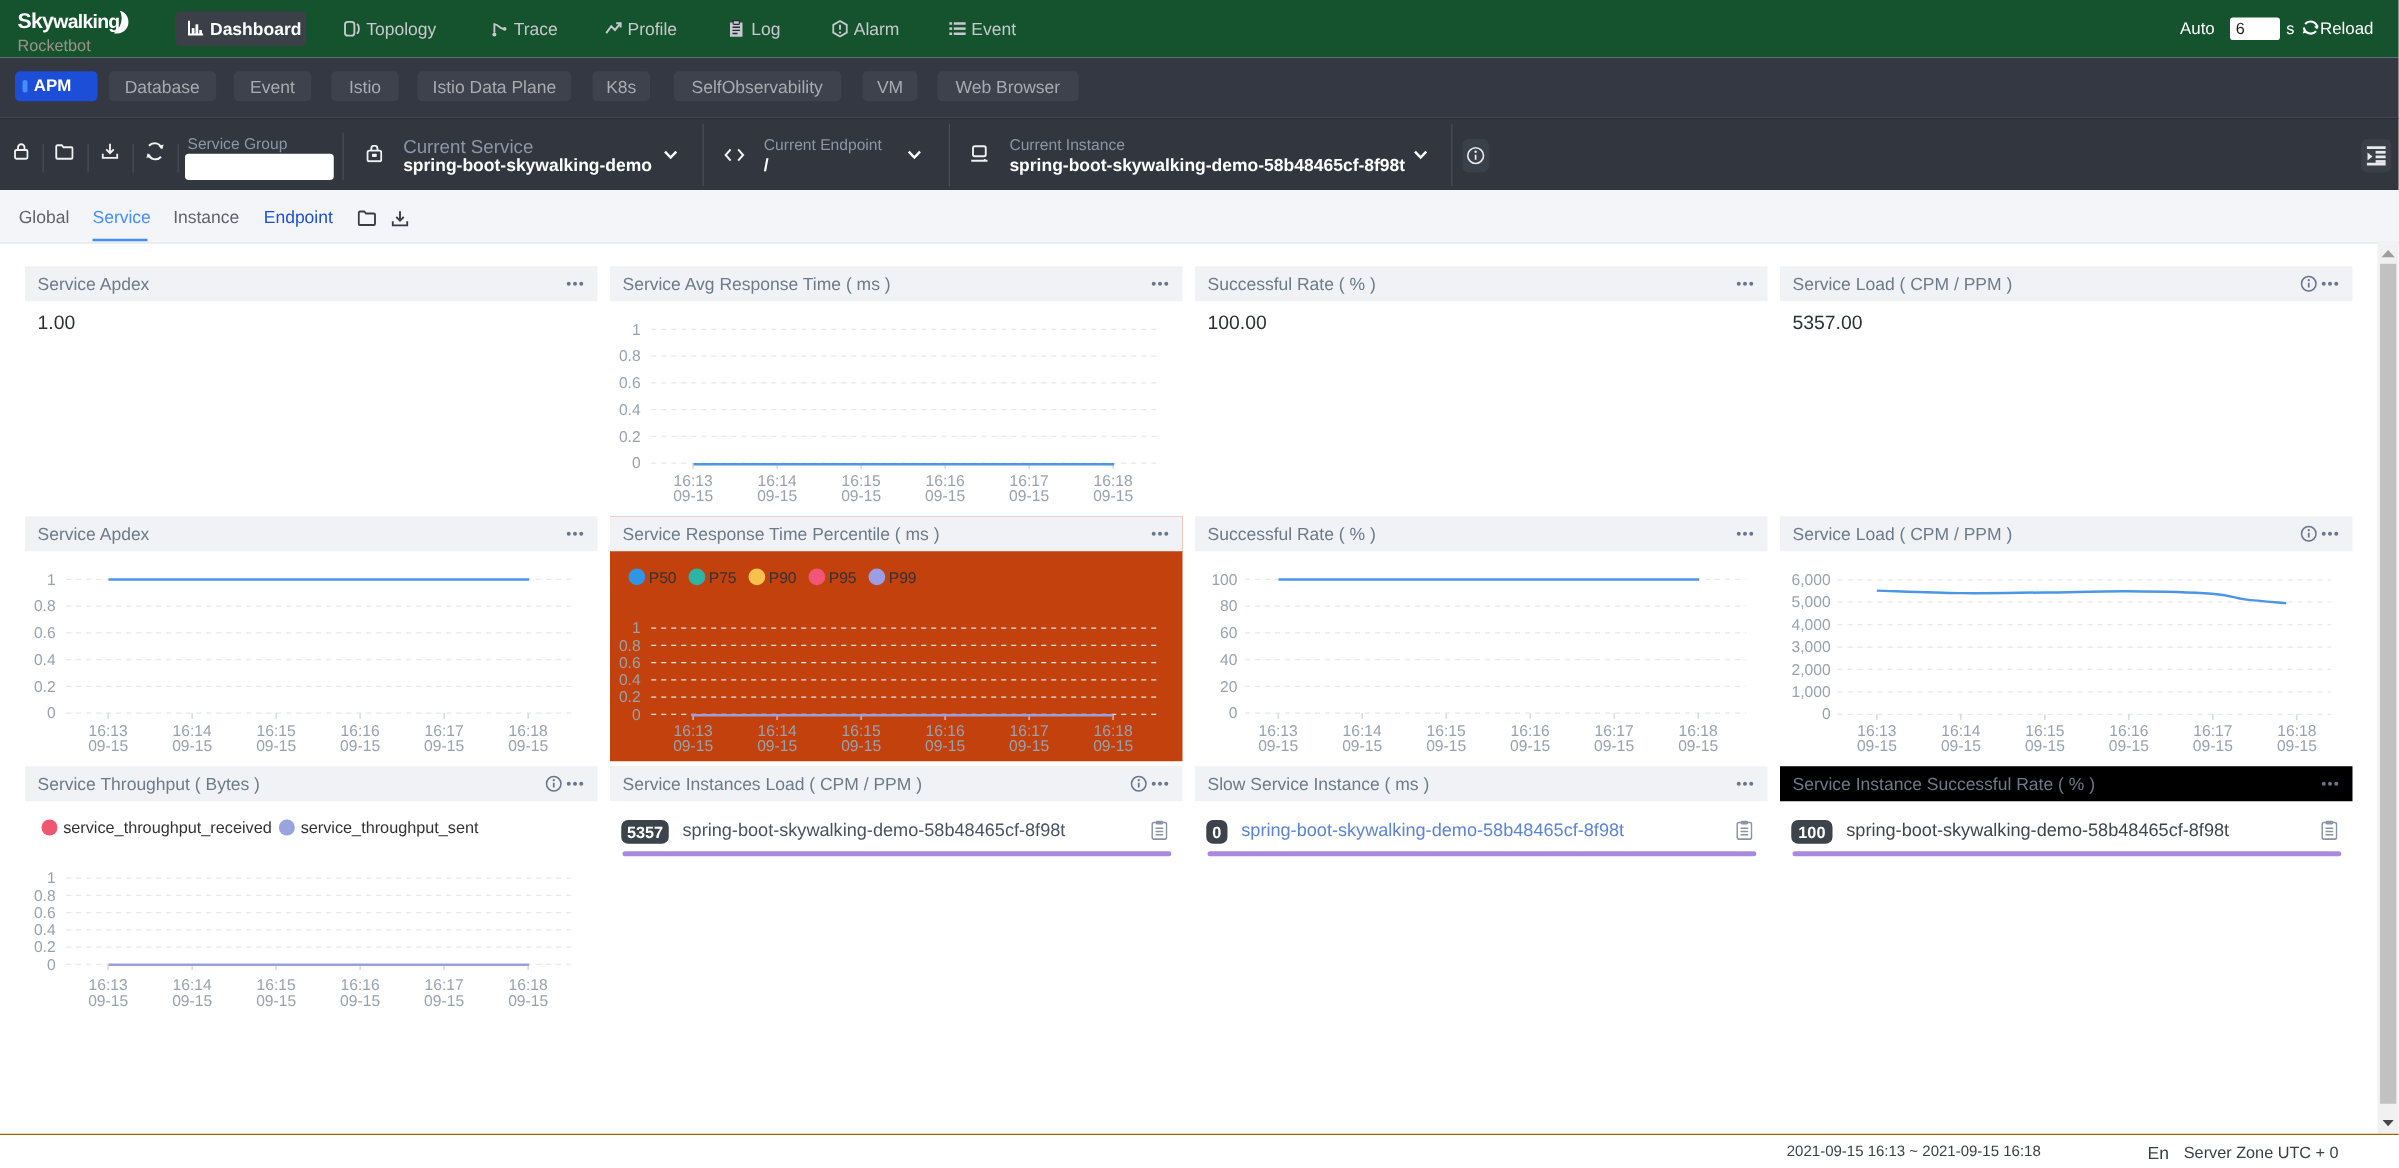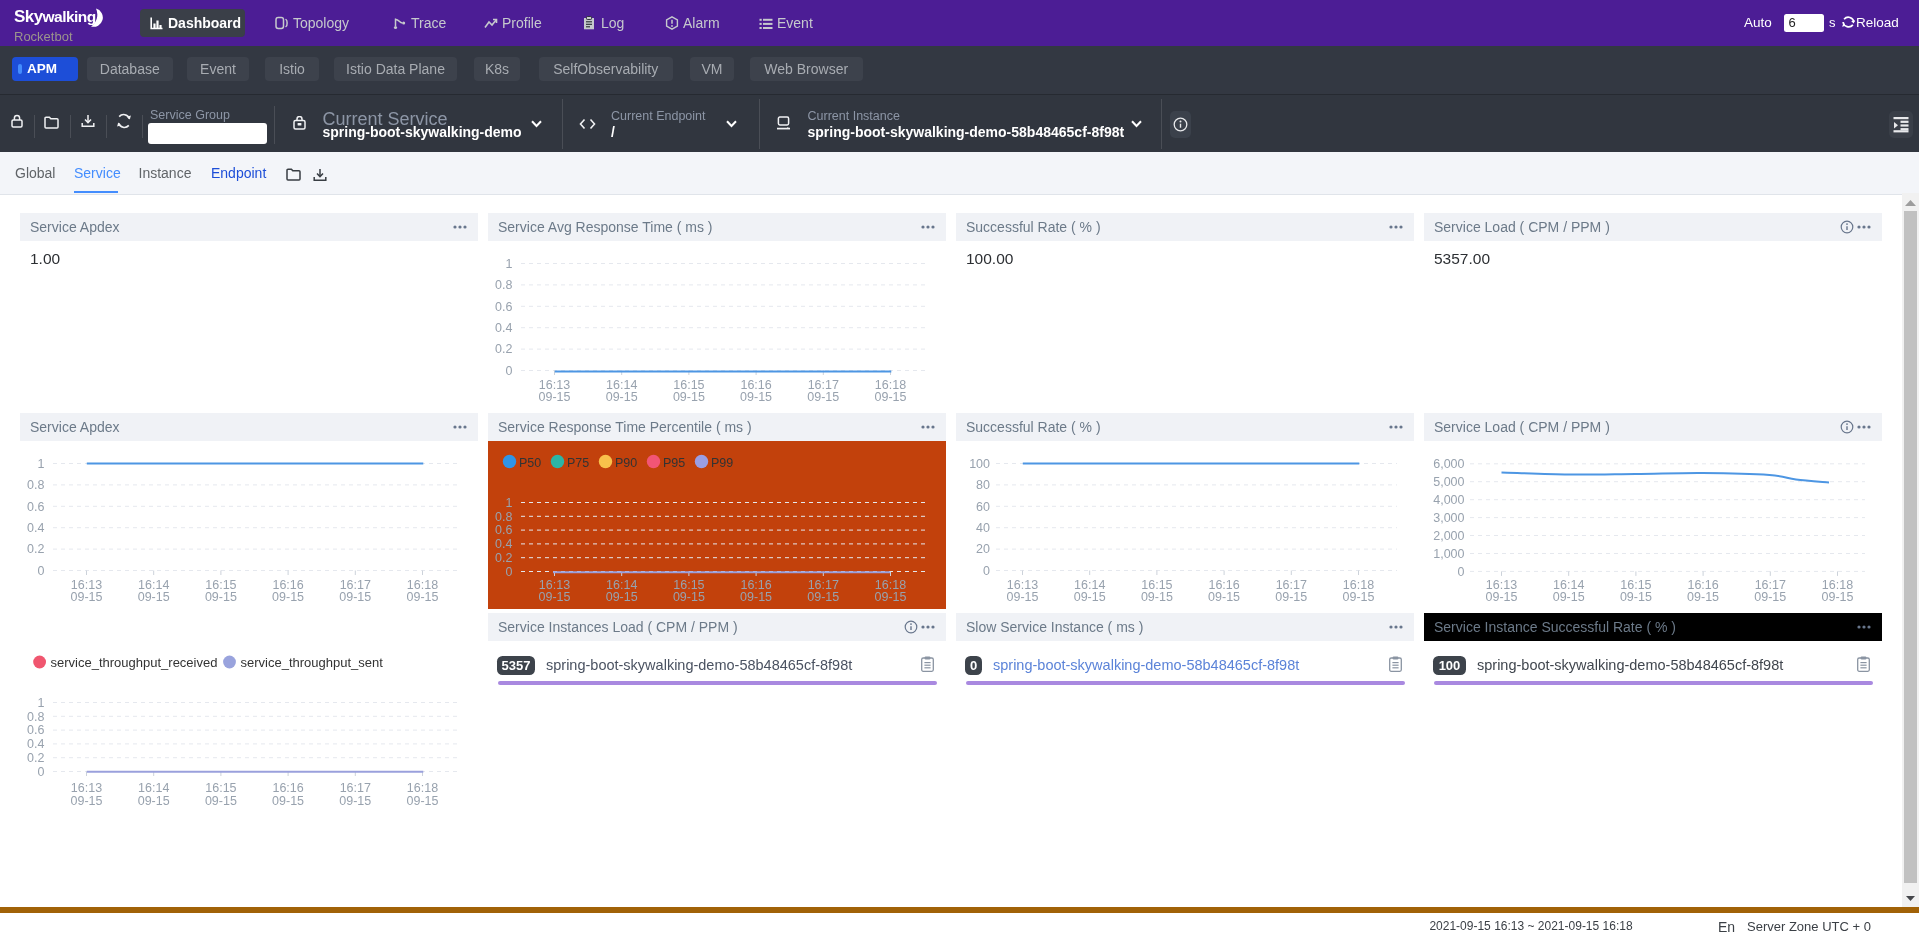--- a/index.html
+++ b/index.html
@@ -1,20 +1,20 @@
 <!DOCTYPE html>
 <html><head><meta charset="utf-8"><title>SkyWalking</title>
 <style>
 *{margin:0;padding:0;box-sizing:content-box;}
 body{font-family:"Liberation Sans",sans-serif;-webkit-font-smoothing:antialiased;}
 #page{position:relative;width:1919px;height:934px;background:#fff;overflow:hidden;}
 </style></head>
 <body>
 <div id="page">
-<div style="position:absolute;left:0;top:0;width:1919px;height:46px;background:#4c1d95;">
+<div style="position:absolute;left:0;top:0;width:1919px;height:46px;background:#14532d;">
       <div style="position:absolute;left:14px;top:7px;font-weight:bold;color:#fff;font-size:17px;letter-spacing:-0.55px;">Sky<span style="font-size:15.5px;">walking</span></div>
       <svg width="15" height="20" viewBox="0 0 15 20" style="position:absolute;left:88px;top:8px;">
         <path d="M8 0.5 A 8.4 8.4 0 0 1 3 18.5 A 14.5 14.5 0 0 0 8 0.5 z" fill="#fff"></path>
       </svg>
       <div style="position:absolute;left:14px;top:29px;font-size:13px;color:#9b948c;">Rocketbot</div>
       <div style="position:absolute;left:140px;top:9px;width:105px;height:28px;background:#3a3f48;border-radius:4px;"></div>
       <div style="position:absolute;left:150px;top:0;height:46px;">
         <span style="position:absolute;left:0;top:16px;"><svg width="13" height="13" viewBox="0 0 13 13">
             <path d="M1.2 0.5v11h11.3" stroke="#fff" stroke-width="1.6" fill="none"></path>
             <rect x="3.4" y="6.5" width="2.2" height="5" fill="#fff"></rect>
@@ -126,21 +126,21 @@
         </svg></span>
       <div style="position:absolute;left:142px;top:20px;width:1px;height:23px;background:#4a4e56;"></div>
       <div style="position:absolute;left:150px;top:13px;width:80px;font-size:12.5px;color:#8d96a6;">Service Group</div>
       <div style="position:absolute;left:148px;top:28px;width:119px;height:21px;background:#fff;border-radius:3px;"></div>
       <div style="position:absolute;left:273.5px;top:11px;width:1px;height:38px;background:#4a4e56;"></div>
       <span style="position:absolute;left:293px;top:21px;"><svg width="13" height="14" viewBox="0 0 13 14">
           <rect x="1" y="4.5" width="11" height="8.5" rx="1.5" fill="none" stroke="#f0f1f3" stroke-width="1.5"></rect>
           <path d="M4 4.5V3a2.5 2.5 0 0 1 5 0v1.5" fill="none" stroke="#f0f1f3" stroke-width="1.5"></path>
           <rect x="4.6" y="7" width="3.8" height="2.6" rx="0.6" fill="#f0f1f3"></rect>
         </svg></span>
-      <div style="position:absolute;left:322.5px;top:14px;font-size:18px;color:#8d96a6;">Current Service</div>
+      <div style="position:absolute;left:322.5px;top:14px;font-size:15px;color:#8d96a6;">Current Service</div>
       <div style="position:absolute;left:322.5px;top:29px;font-size:14px;font-weight:bold;color:#fff;">spring-boot-skywalking-demo</div>
       <svg width="11" height="8" viewBox="0 0 11 8" style="position:absolute;left:531px;top:25px">
         <path d="M1 1.3L5.5 6 10 1.3" fill="none" stroke="#fff" stroke-width="2"></path>
       </svg>
       <div style="position:absolute;left:562px;top:4px;width:1px;height:50px;background:#4a4e56;"></div>
       <span style="position:absolute;left:579px;top:22px;"><svg width="17" height="14" viewBox="0 0 17 14">
           <path d="M5.5 2.5L1.5 7l4 4.5" fill="none" stroke="#f0f1f3" stroke-width="1.6"></path>
           <path d="M11.5 2.5l4 4.5-4 4.5" fill="none" stroke="#f0f1f3" stroke-width="1.6"></path>
         </svg></span>
       <div style="position:absolute;left:611px;top:14px;font-size:12.5px;color:#8d96a6;">Current Endpoint</div>
@@ -474,20 +474,33 @@
           <text x="346.3" y="147.5" font-size="12.5" fill="#98a2ae" text-anchor="middle">16:17</text>
           <text x="346.3" y="160.0" font-size="12.5" fill="#98a2ae" text-anchor="middle">09-15</text>
           <line x1="413.5" y1="130.4" x2="413.5" y2="134.9" stroke="#ccd2da" stroke-width="1"></line>
           <text x="413.5" y="147.5" font-size="12.5" fill="#98a2ae" text-anchor="middle">16:18</text>
           <text x="413.5" y="160.0" font-size="12.5" fill="#98a2ae" text-anchor="middle">09-15</text>
           <path d="M77.5 31.5 C88.7 31.8 122.2 33.2 144.5 33.5 C166.8 33.8 189.2 33.2 211.5 33.0 C233.8 32.8 256.2 31.8 278.5 32.0 C300.8 32.2 329.9 32.9 345.5 34.0 C361.1 35.1 362.1 37.2 372.0 38.5 C381.9 39.8 399.5 41.0 405.0 41.5" fill="none" stroke="#4d96e3" stroke-width="2"></path>
         </svg>
       </div>
     </div>
     <div style="position:absolute;left:20px;top:613px;width:458px;height:196px;background:#fff;">
+      <div style="position:absolute;left:0;top:0;width:458px;height:28px;background:#f0f2f6;">
+        <div style="position:absolute;left:10px;top:0;line-height:28px;font-size:14px;color:#6c7a89;">Service Throughput ( Bytes )</div>
+        <svg width="14" height="14" viewBox="0 0 14 14" style="position:absolute;right:28px;top:7px">
+          <circle cx="7" cy="7" r="5.8" fill="none" stroke="#68768c" stroke-width="1.2"></circle>
+          <line x1="7" y1="6.2" x2="7" y2="10" stroke="#68768c" stroke-width="1.4"></line>
+          <circle cx="7" cy="4.1" r="0.9" fill="#68768c"></circle>
+        </svg>
+        <svg width="16" height="14" viewBox="0 0 16 14" style="position:absolute;right:10px;top:7px">
+          <circle cx="3" cy="7" r="1.6" fill="#68768c"></circle>
+          <circle cx="8" cy="7" r="1.6" fill="#68768c"></circle>
+          <circle cx="13" cy="7" r="1.6" fill="#68768c"></circle>
+        </svg>
+      </div>
       <div style="position:absolute;left:0;top:28px;width:458px;height:168px;">
         <svg width="458" height="40" viewBox="0 0 458 40" style="position:absolute;left:0;top:0">
           <circle cx="19.6" cy="21" r="6.4" fill="#f0566f"></circle>
           <text x="30.5" y="25.5" font-size="13" fill="#333">service_throughput_received</text>
           <circle cx="209.5" cy="21" r="6.4" fill="#99a3dd"></circle>
           <text x="220.5" y="25.5" font-size="13" fill="#333">service_throughput_sent</text>
         </svg>
         <svg width="458" height="200" viewBox="0 0 458 200" style="position:absolute;left:0;top:0">
           <line x1="33" y1="61.5" x2="441" y2="61.5" stroke="#e5e8ee" stroke-width="1" stroke-dasharray="4 4"></line>
           <text x="24.5" y="65.7" font-size="12.5" fill="#98a2ae" text-anchor="end">1</text>
@@ -601,17 +614,17 @@
       </div>
     </div>
 <div style="position:absolute;left:1902px;top:193px;width:17px;height:714px;background:#f1f1f1;"></div>
     <svg width="11" height="6" viewBox="0 0 11 6" style="position:absolute;left:1905px;top:199.5px;">
       <path d="M5.5 0L11 6H0z" fill="#9d9d9d"></path>
     </svg>
     <div style="position:absolute;left:1904px;top:210.5px;width:13px;height:672px;background:#c1c1c1;"></div>
     <svg width="9" height="5" viewBox="0 0 9 5" style="position:absolute;left:1906px;top:895.5px;">
       <path d="M0 0h9L4.5 5z" fill="#45474b"></path>
     </svg>
-<div style="position:absolute;left:0;top:907px;width:1919px;height:27px;background:#fff;border-top:6px solid #a16207;box-sizing:border-box;">
+<div style="position:absolute;left:0;top:907px;width:1919px;height:27px;background:#fff;border-top:1px solid #a16207;box-sizing:border-box;">
       <div style="position:absolute;left:1531px;top:6px;transform:translateX(-50%);font-size:12px;color:#3a3f45;white-space:nowrap;">2021-09-15 16:13 ~ 2021-09-15 16:18</div>
       <div style="position:absolute;left:1718px;top:6px;font-size:14px;color:#3a3f45;">En</div>
       <div style="position:absolute;left:1747px;top:6px;font-size:13px;color:#3a3f45;white-space:nowrap;">Server Zone UTC + 0</div>
     </div>
 </div>
 </body></html>

